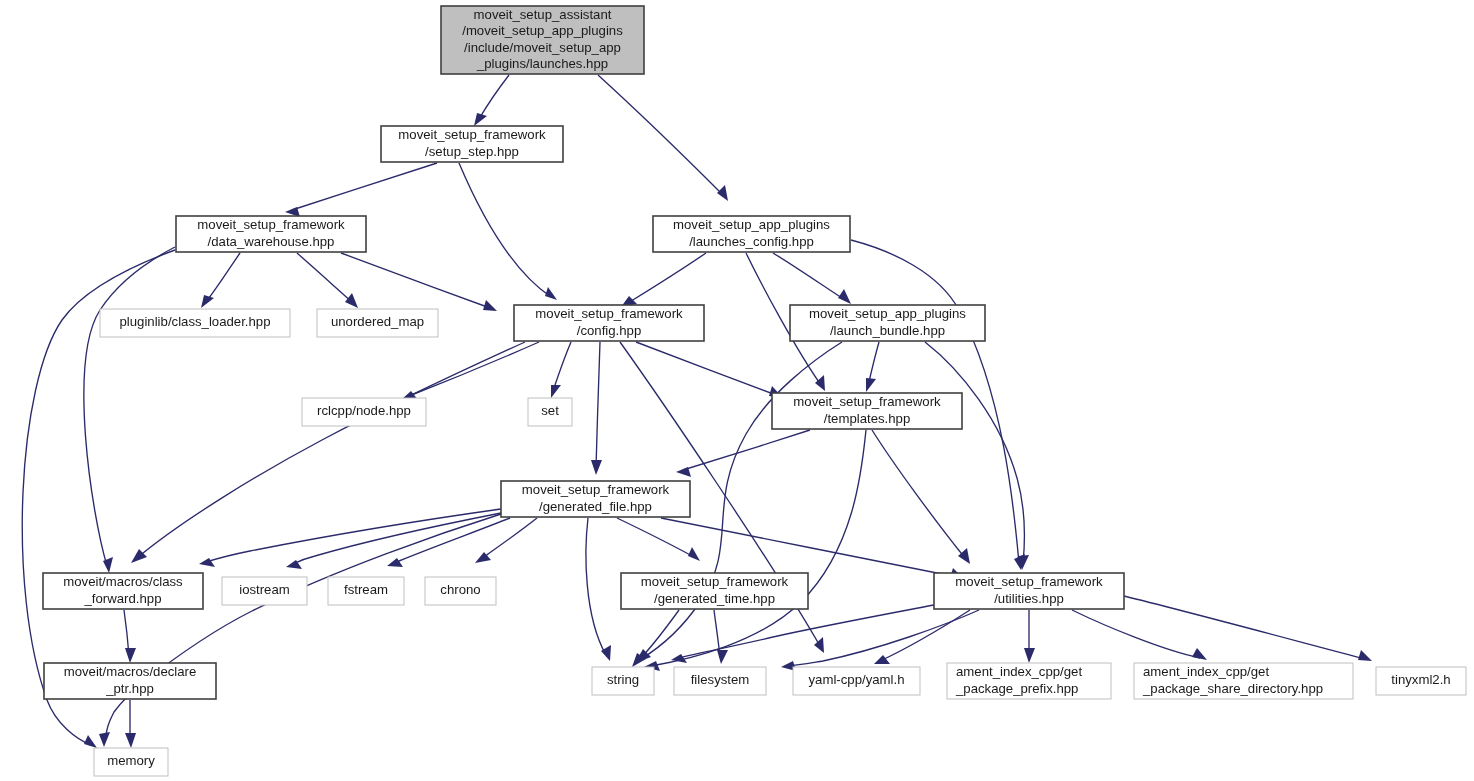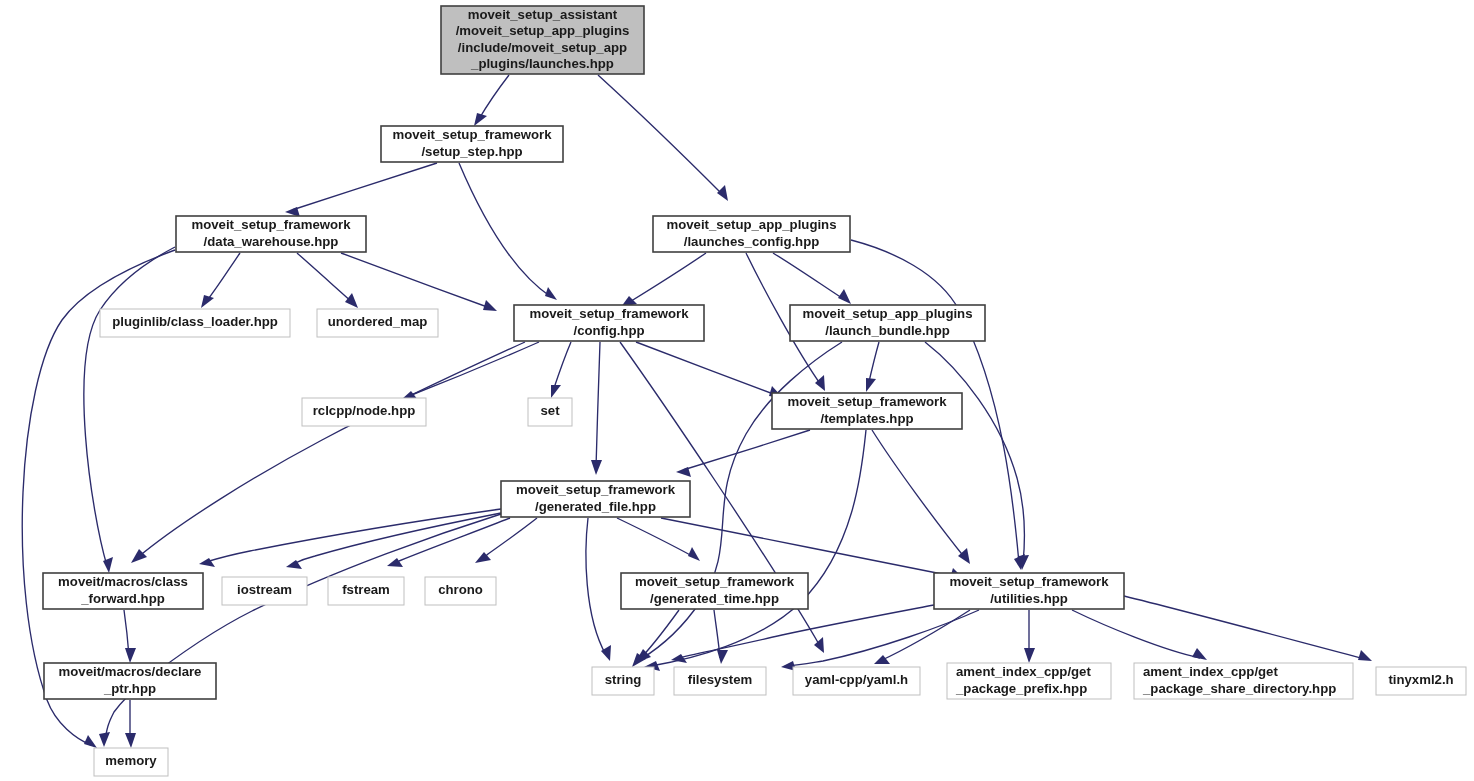--- a/index.html
+++ b/index.html
@@ -10,21 +10,20 @@
   body {
     width: 1474px;
     height: 781px;
     font-family: "Liberation Sans", sans-serif;
     overflow: hidden;
   }
   #graph-root {
     position: relative;
     width: 1474px;
     height: 781px;
-    font-weight: bold;
   }
   svg#depgraph {
     display: block;
     width: 1474px;
     height: 781px;
   }
   .node-box {
     fill: #ffffff;
     stroke: #bfbfbf;
     stroke-width: 1;

